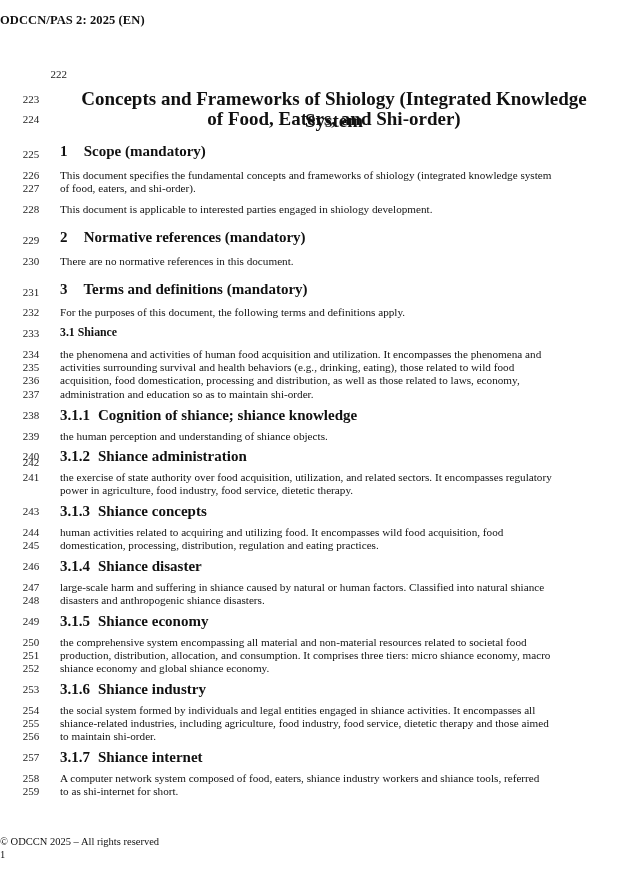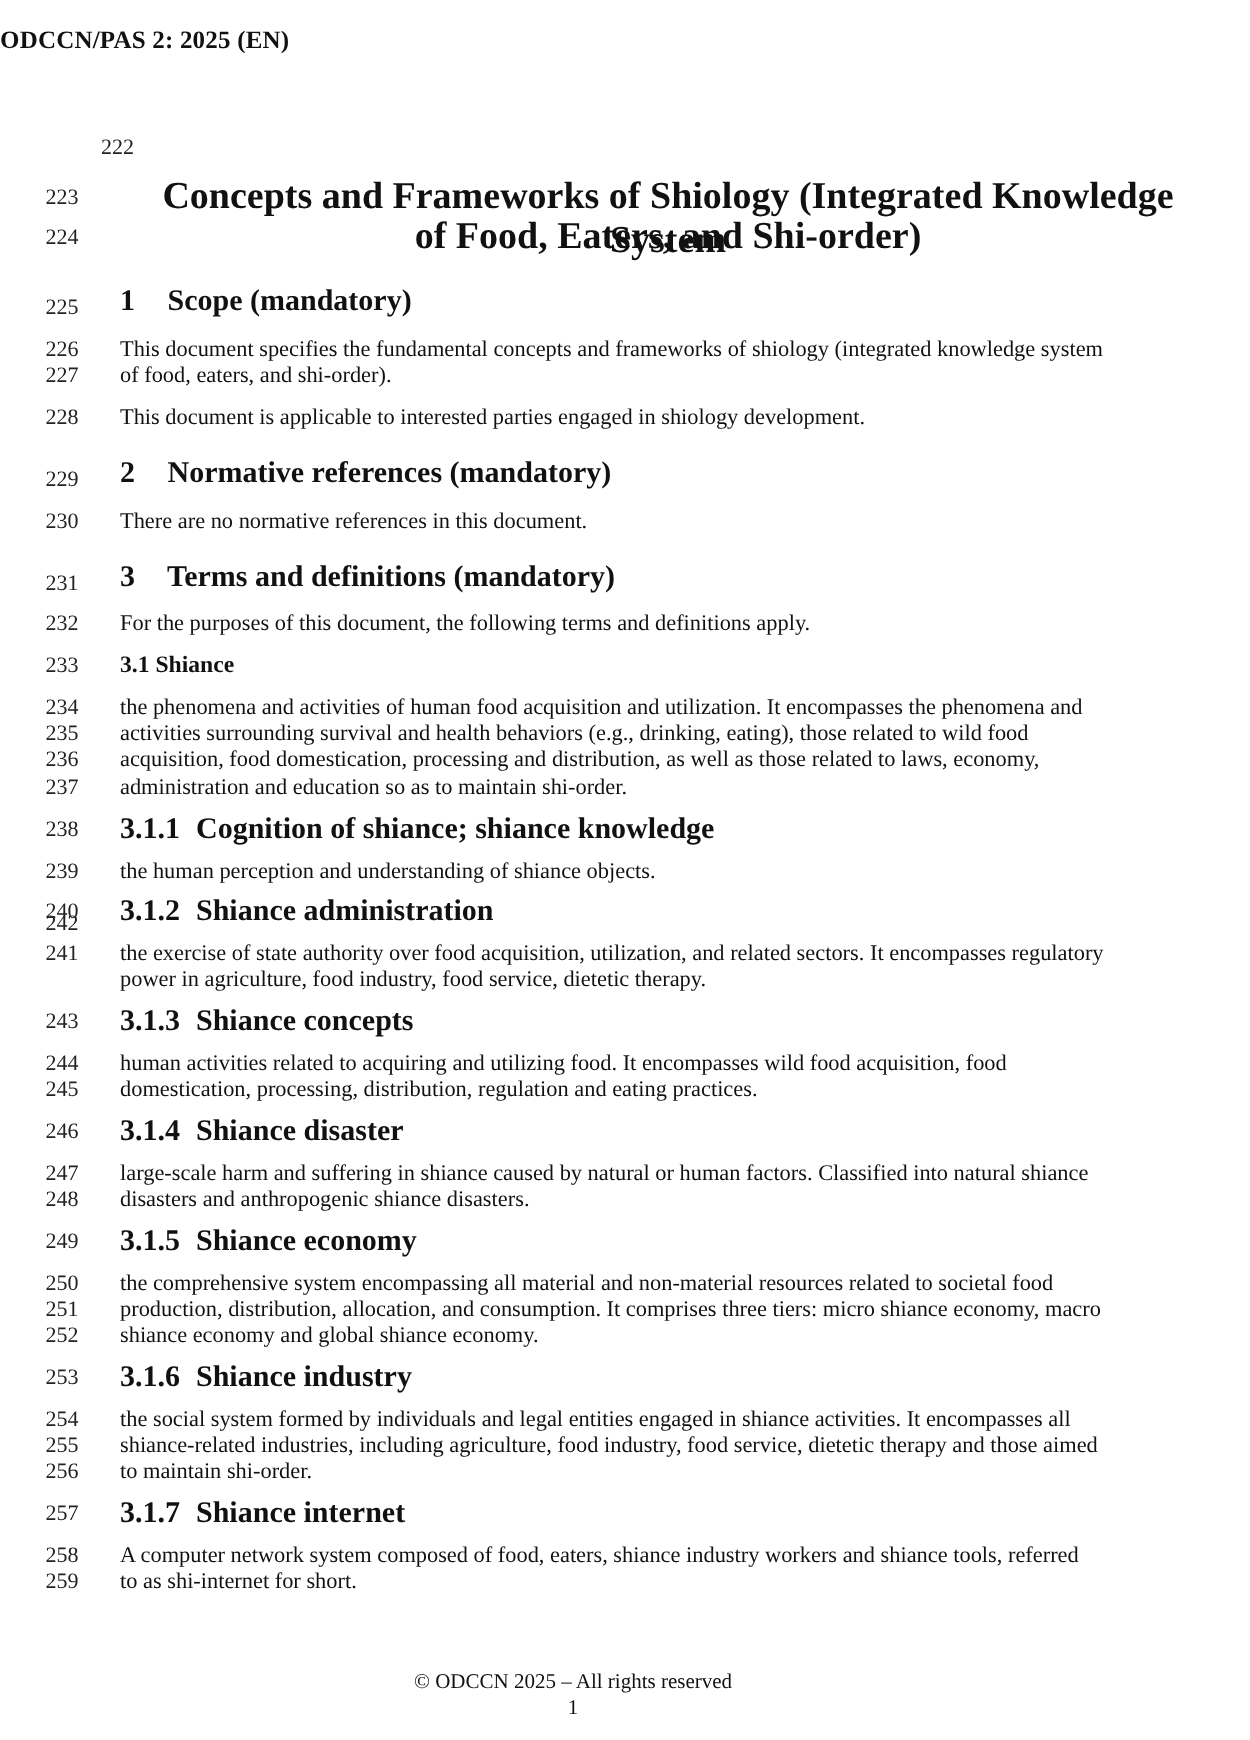--- a/index.html
+++ b/index.html
@@ -11,21 +11,21 @@
   .ln-first { left: 45px; width: 22px; text-align: right; }
   .row { position: absolute; left: 60px; width: 548px; font-size: 11.2px; line-height: 13.5px; }
   .just { text-align: justify; text-align-last: left; }
   .title { position: absolute; left: 60px; width: 548px; text-align: center; font-weight: bold;
            font-size: 19px; line-height: 22px; }
   .h1 { font-weight: bold; font-size: 15px; }
   .h1 .num { display: inline-block; width: 20px; }
   .h2 { font-weight: bold; font-size: 11.8px; }
   .h3 { font-weight: bold; font-size: 15px; }
   .h3 .num { display: inline-block; width: 38px; }
-  .footer { position: absolute; left: 0; width: 573px; text-align: center; font-size: 10.5px; }
+  .footer { position: absolute; left: 0; width: 573px; text-align: left; font-size: 10.5px; }
 </style>
 </head>
 <body>
 
 <div class="header">ODCCN/PAS 2: 2025 (EN)</div>
 
 <div class="ln ln-first" style="top:68px">222</div>
 
 <div class="ln" style="top:93px">223</div>
 <div class="ln" style="top:113px">224</div>

